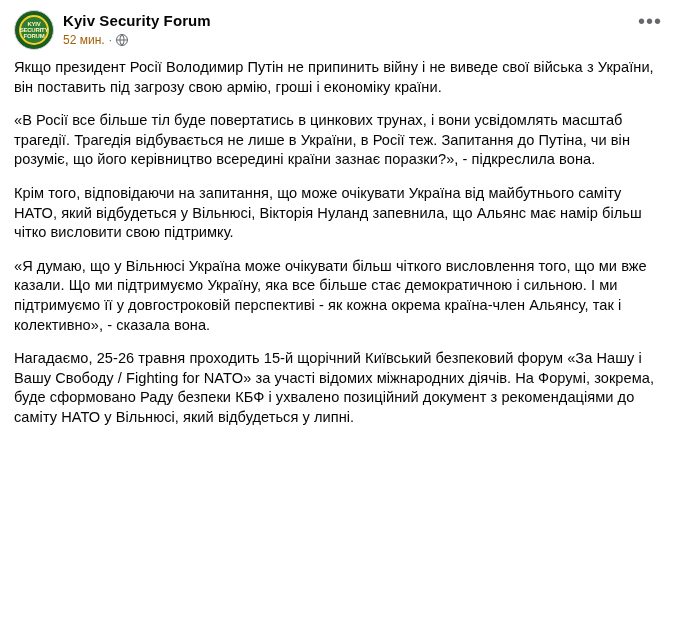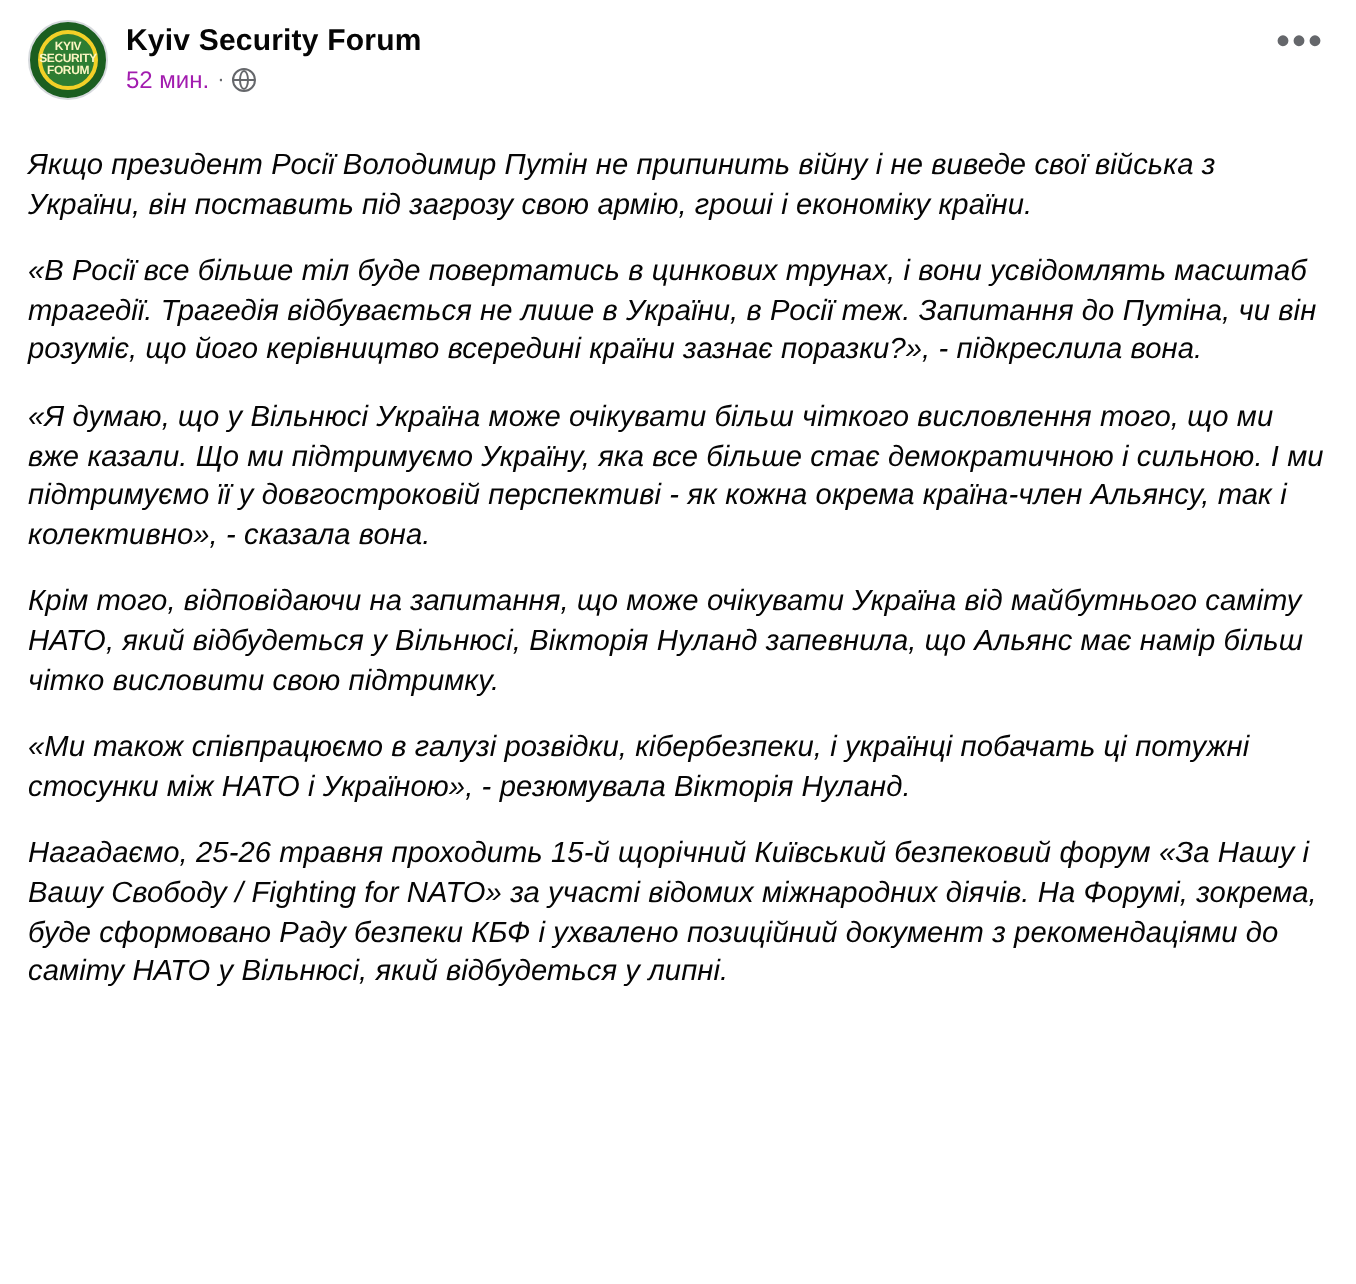--- a/index.html
+++ b/index.html
@@ -16,21 +16,21 @@
   }
   .post {
     width: 678px;
     box-sizing: border-box;
     padding: 10px 14px 6px 14px;
     background: #ffffff;
   }
   .post-header {
     display: flex;
     align-items: flex-start;
-    margin-bottom: 24px;
+    margin-bottom: 8px;
   }
   .avatar {
     width: 40px;
     height: 40px;
     border-radius: 50%;
     background: #1b5e20;
     flex: 0 0 40px;
     margin-right: 9px;
     position: relative;
     overflow: hidden;
@@ -76,21 +76,21 @@
   }
   .meta-line {
     display: flex;
     align-items: center;
     font-size: 12px;
     color: #65676b;
     line-height: 16px;
     margin-top: 2px;
   }
   .meta-time {
-    color: #a21caf;
+    color: #a16207;
   }
   .meta-dot {
     margin: 0 4px;
     color: #65676b;
     font-size: 11px;
   }
   .globe-icon {
     display: inline-block;
     width: 12px;
     height: 12px;
@@ -132,21 +132,20 @@
     user-select: none;
   }
   .post-body {
     font-size: 14.6px;
     line-height: 19.6px;
     color: #050505;
     letter-spacing: 0.05px;
   }
   .post-body p {
     margin: 0 0 14px 0;
-    font-style: italic;
   }
   .post-body p:last-child {
     margin-bottom: 0;
   }
 </style>
 </head>
 <body>
 
 <div class="post">
 
@@ -162,19 +161,18 @@
         <span class="meta-dot">·</span>
         <span class="globe-icon"></span>
       </div>
     </div>
     <div class="menu-dots">•••</div>
   </div>
 
   <div class="post-body">
     <p>Якщо президент Росії Володимир Путін не припинить війну і не виведе свої війська з України, він поставить під загрозу свою армію, гроші і економіку країни.</p>
     <p>«В Росії все більше тіл буде повертатись в цинкових трунах, і вони усвідомлять масштаб трагедії. Трагедія відбувається не лише в України, в Росії теж. Запитання до Путіна, чи він розуміє, що його керівництво всередині країни зазнає поразки?», - підкреслила вона.</p>
+    <p>Крім того, відповідаючи на запитання, що може очікувати Україна від майбутнього саміту НАТО, який відбудеться у Вільнюсі, Вікторія Нуланд запевнила, що Альянс має намір більш чітко висловити свою підтримку.</p>
     <p>«Я думаю, що у Вільнюсі Україна може очікувати більш чіткого висловлення того, що ми вже казали. Що ми підтримуємо Україну, яка все більше стає демократичною і сильною. І ми підтримуємо її у довгостроковій перспективі - як кожна окрема країна-член Альянсу, так і колективно», - сказала вона.</p>
-    <p>Крім того, відповідаючи на запитання, що може очікувати Україна від майбутнього саміту НАТО, який відбудеться у Вільнюсі, Вікторія Нуланд запевнила, що Альянс має намір більш чітко висловити свою підтримку.</p>
-    <p>«Ми також співпрацюємо в галузі розвідки, кібербезпеки, і українці побачать ці потужні стосунки між НАТО і Україною», - резюмувала Вікторія Нуланд.</p>
     <p>Нагадаємо, 25-26 травня проходить 15-й щорічний Київський безпековий форум «За Нашу і Вашу Свободу / Fighting for NATO» за участі відомих міжнародних діячів. На Форумі, зокрема, буде сформовано Раду безпеки КБФ і ухвалено позиційний документ з рекомендаціями до саміту НАТО у Вільнюсі, який відбудеться у липні.</p>
   </div>
 
 </div>
 
 </body></html>

